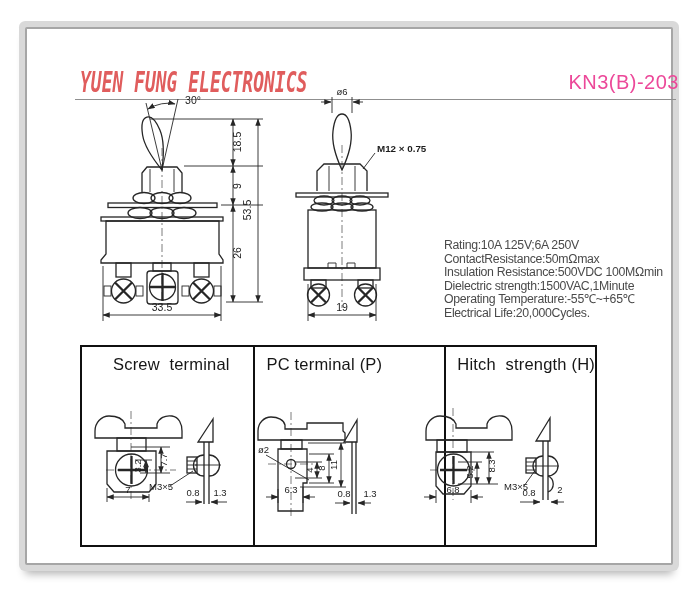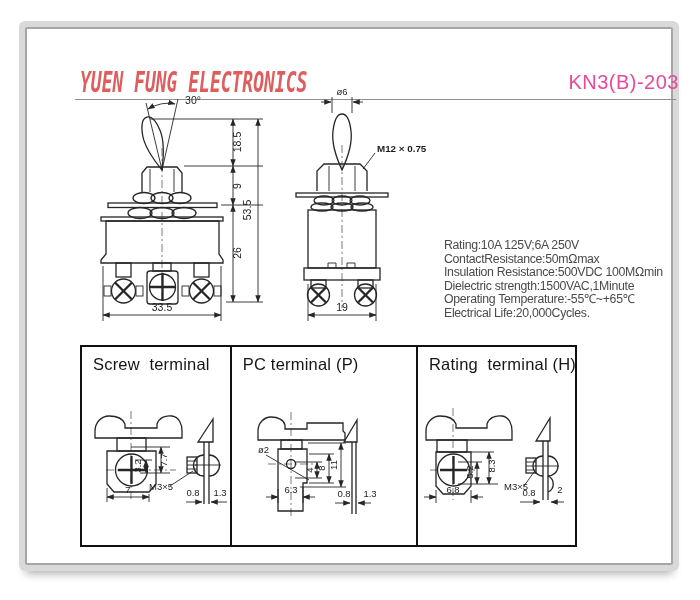--- a/index.html
+++ b/index.html
@@ -10,21 +10,21 @@
         box-shadow:0 0 0 6px #d9d9d9, 0 9px 8px rgba(0,0,0,0.30);}
   .brand{position:absolute;left:53px;top:36px;font-family:"DejaVu Sans Mono",monospace;
          font-style:italic;font-weight:bold;font-size:29px;color:#e05d5d;
          transform:scaleX(0.62);transform-origin:left top;white-space:pre;}
   .model{position:absolute;left:530px;top:42px;width:122px;text-align:right;
          font-size:20px;color:#ec4899;letter-spacing:0.5px;}
   .rule{position:absolute;left:48px;top:70px;width:601px;border-top:1.5px solid #8f8f8f;}
   .specs{position:absolute;left:417px;top:210px;width:260px;font-size:12.3px;
          line-height:13.6px;color:#4a4a4a;letter-spacing:-0.3px;}
   .tbl{position:absolute;left:80px;top:345px;width:493px;height:198px;
-       border:2.5px solid #101010;display:flex;background:#fff;}
+       border:2.5px solid #101010;display:flex;background:#fff;padding-left:20px;}
   .tbl .cell{height:100%;box-sizing:border-box;}
   .tbl .cell + .cell{border-left:2px solid #101010;}
   .c0{width:162px;}.c1{width:204px;}.c2{width:159px;}
   .cell-title{display:block;padding:8px 0 0 11px;font-size:16.5px;color:#161616;
               white-space:pre;letter-spacing:0.2px;}
   svg.draw{position:absolute;left:0;top:0;pointer-events:none;}
   svg .dim{font-family:"Liberation Sans",sans-serif;font-size:10.5px;fill:#1d1d1d;stroke:none;}
   svg .dims{font-size:9.5px;}
   svg .dimb{font-weight:bold;font-size:9.8px;}
   svg .ol{stroke:#262626;fill:none;stroke-width:1.3;}
@@ -51,21 +51,21 @@
 </div>
 
 <div class="tbl">
   <div class="cell c0">
     <span class="cell-title">Screw  terminal</span>
   </div>
   <div class="cell c1">
     <span class="cell-title">PC terminal (P)</span>
   </div>
   <div class="cell c2">
-    <span class="cell-title">Rating  terminal (H)</span>
+    <span class="cell-title">Hitch  strength (H)</span>
   </div>
 </div>
 
 <svg class="draw" width="700" height="600" viewBox="0 0 700 600">
   <defs>
     <marker id="ae" viewBox="0 0 8 6" refX="7.5" refY="3" markerWidth="8" markerHeight="6" orient="auto-start-reverse">
         <path d="M0 0 L8 3 L0 6 Z" fill="#262626"></path>
       </marker>
   </defs>
 

